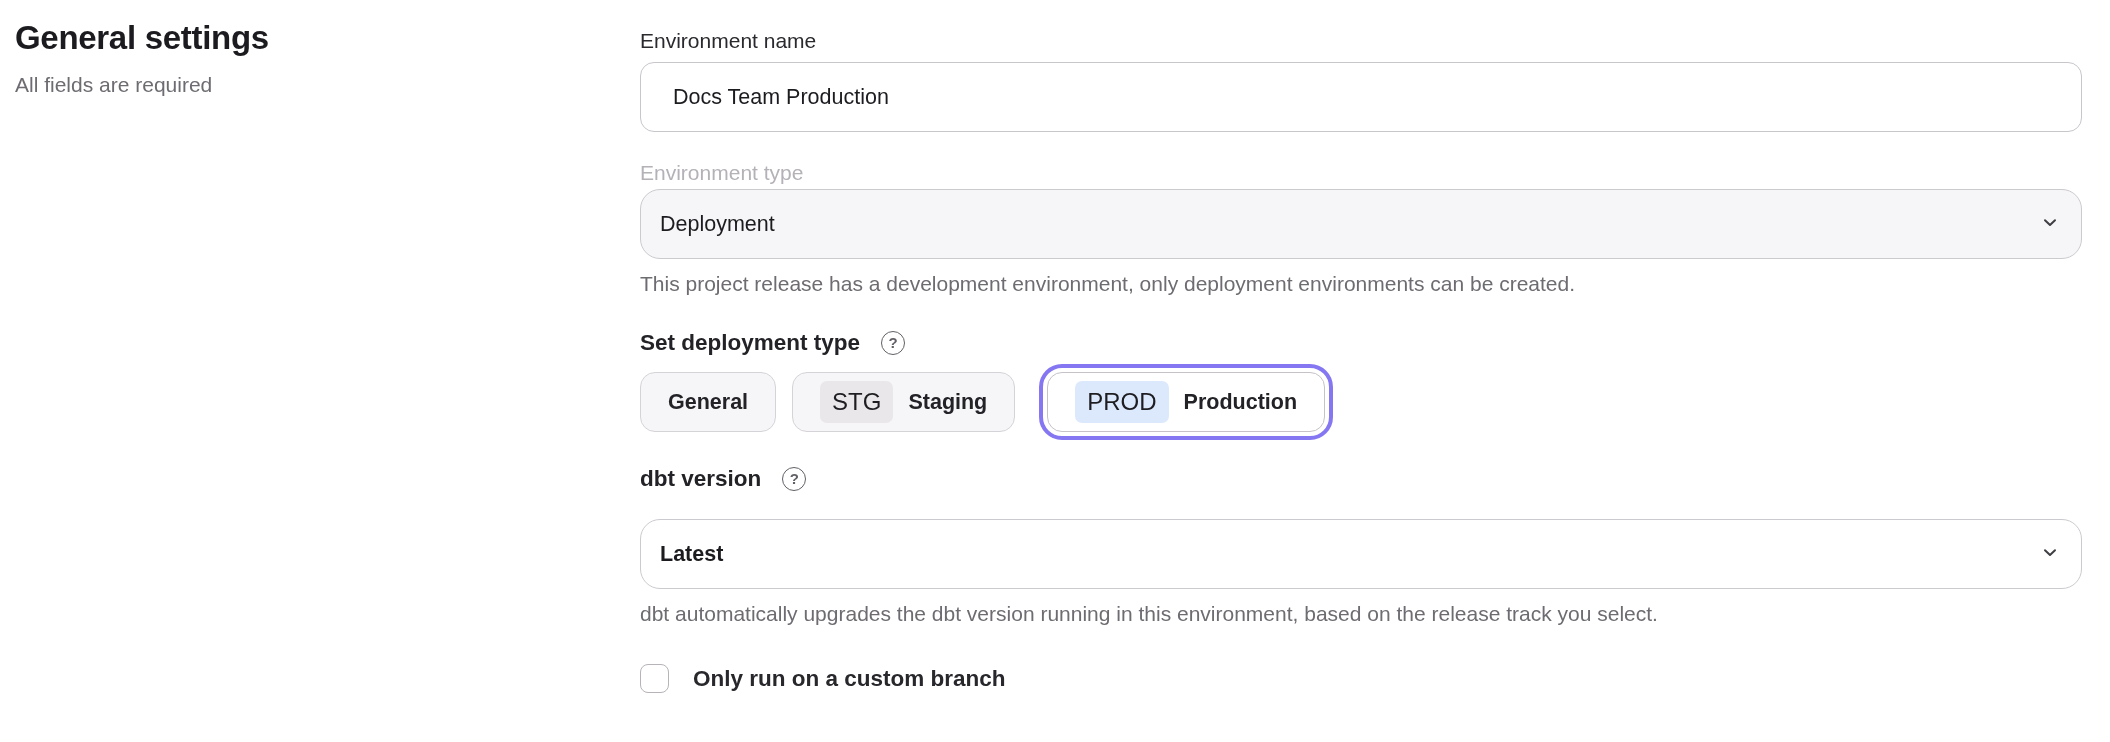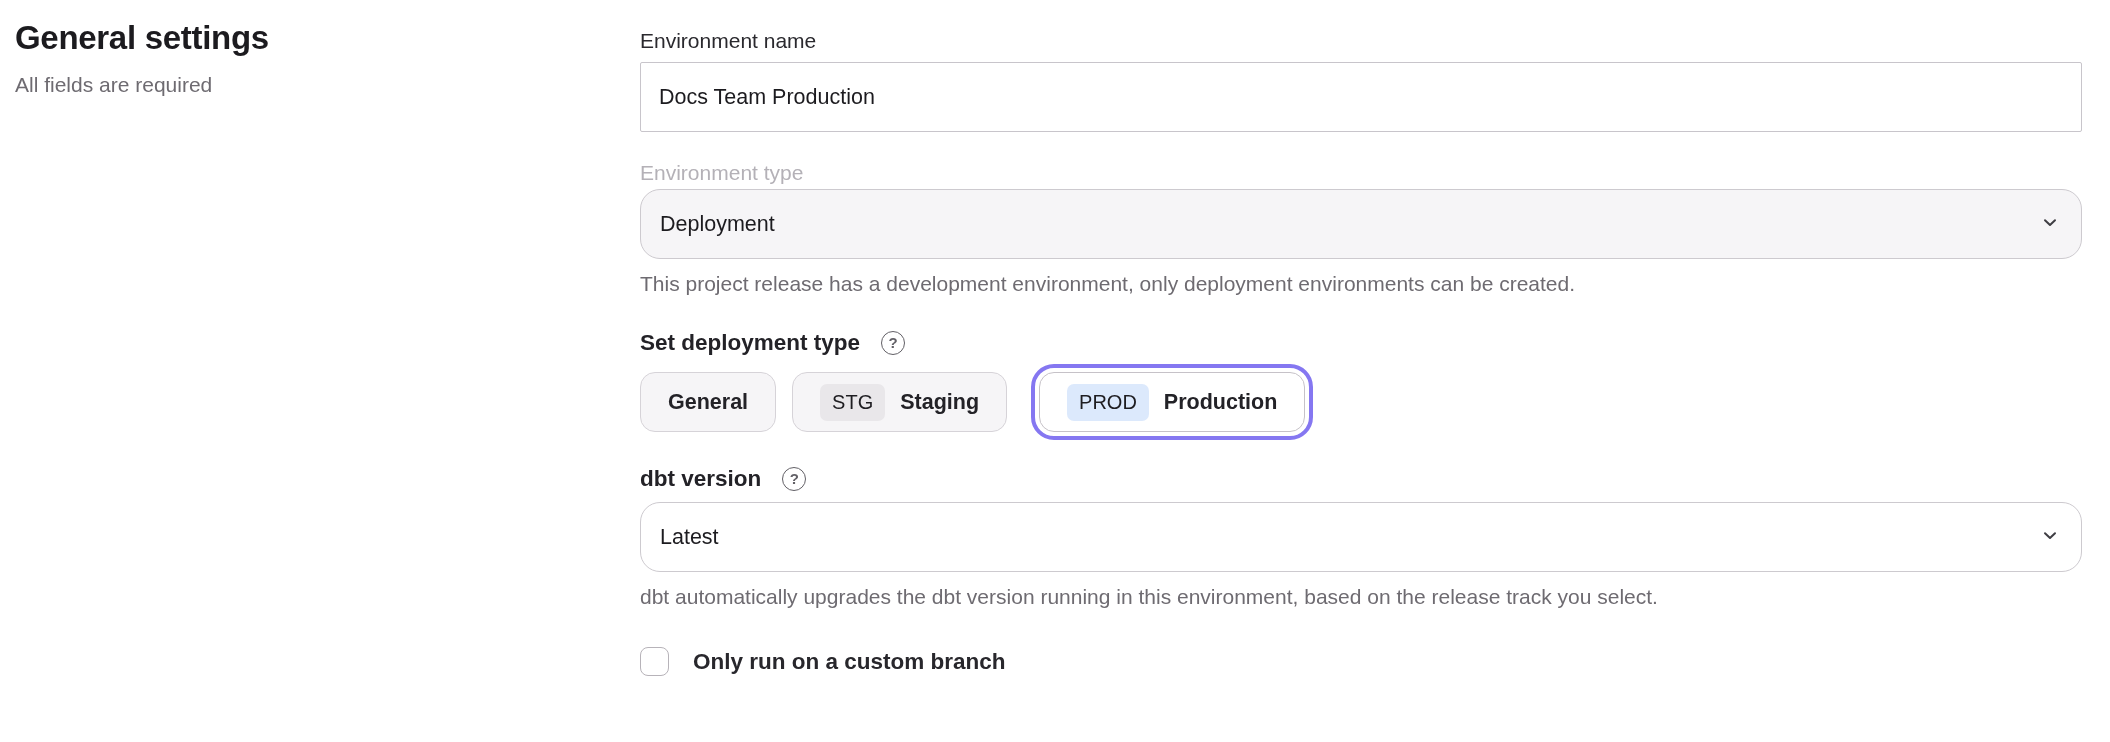--- a/index.html
+++ b/index.html
@@ -20,25 +20,25 @@
   .page-subtitle { margin-top: 17px; font-size: 21px; color: #6e6b71; }
 
   
   .form-col { flex: 1 1 auto; padding: 26px 28px 0 0; }
 
   .field-label { font-size: 21px; line-height: 29px; color: #2a292e; margin-bottom: 7px; }
   .field-label.disabled { color: #b4b1b7; margin-top: 26px; margin-bottom: 2px; }
 
   .text-input {
     width: 100%; height: 70px;
-    border: 1.5px solid #c8c5cb; border-radius: 2px;
+    border: 1.5px solid #c8c5cb; border-radius: 14px;
     background: #ffffff;
     font-family: "Liberation Sans", sans-serif;
     font-size: 21.5px; color: #1c1b1f;
-    padding: 0 18px; outline: none;
+    padding: 0 32px; outline: none;
   }
 
   .select-box {
     width: 100%; height: 70px;
     border: 1.5px solid #cdcacf; border-radius: 20px;
     background: #ffffff;
     display: flex; align-items: center; justify-content: space-between;
     padding: 0 19px; cursor: pointer;
   }
   .select-box.disabled { background: #f6f5f7; cursor: default; }
@@ -72,21 +72,21 @@
     cursor: pointer; white-space: nowrap;
   }
   .type-btn.selected {
     background: #ffffff; border-color: #c6c2c8;
     outline: 4.5px solid #8577f1; outline-offset: 4px;
     margin-left: 16px; margin-right: 24px;
   }
   .env-badge {
     display: inline-flex; align-items: center;
     padding: 7px 12px; border-radius: 7px;
-    font-size: 20px; font-weight: 500; color: #1e1d21;
+    font-size: 24px; font-weight: 500; color: #1e1d21;
     background: #e9e7ea;
   }
   .env-badge.prod { background: #dce9fc; }
 
   
   .checkbox-row { margin-top: 36px; display: flex; align-items: center; gap: 24px; }
   .checkbox {
     width: 29px; height: 29px; flex: 0 0 auto;
     border: 1.5px solid #b7b3b9; border-radius: 8px;
     background: #ffffff; cursor: pointer;
@@ -139,21 +139,21 @@
         <span class="env-badge prod">PROD</span>
         <span>Production</span>
       </button>
     </div>
 
     
     <div class="section-heading mt-xl">
       <span>dbt version</span>
       <span class="help-icon">?</span>
     </div>
-    <div class="select-box" style="margin-top:8px;">
+    <div class="select-box" style="margin-top:25px;font-weight:bold;">
       <span class="select-value">Latest</span>
       <span>
         <svg class="chevron-svg" viewBox="0 0 24 24" fill="none">
           <path d="M7 10.2 L12 15 L17 10.2" stroke="#3f3e43" stroke-width="2" stroke-linecap="round" stroke-linejoin="round"></path>
         </svg>
       </span>
     </div>
     <div class="helper-text">dbt automatically upgrades the dbt version running in this environment, based on the release track you select.</div>
 
     

